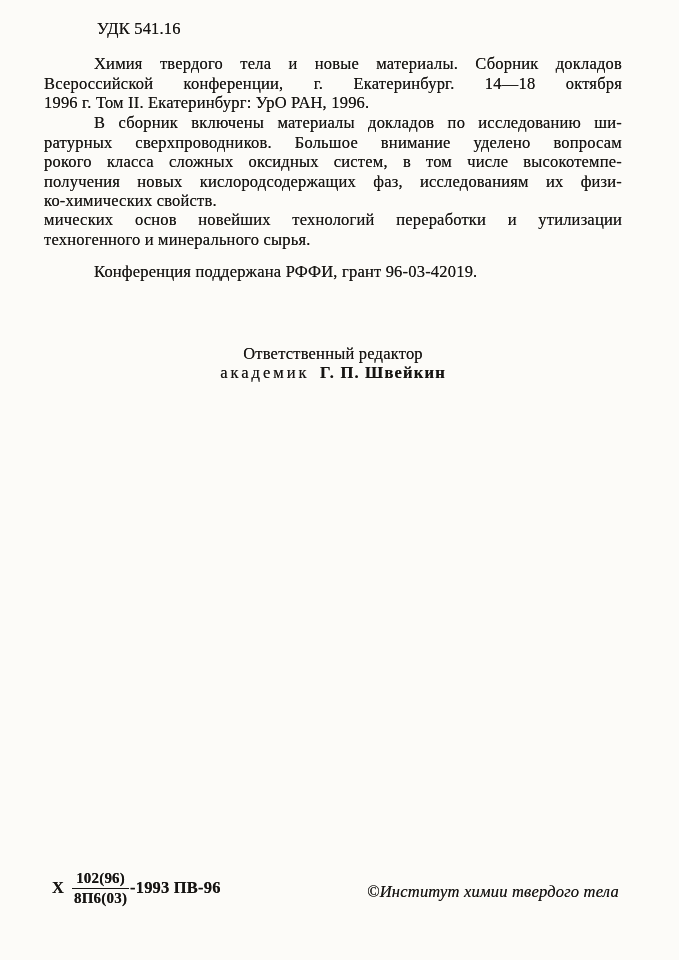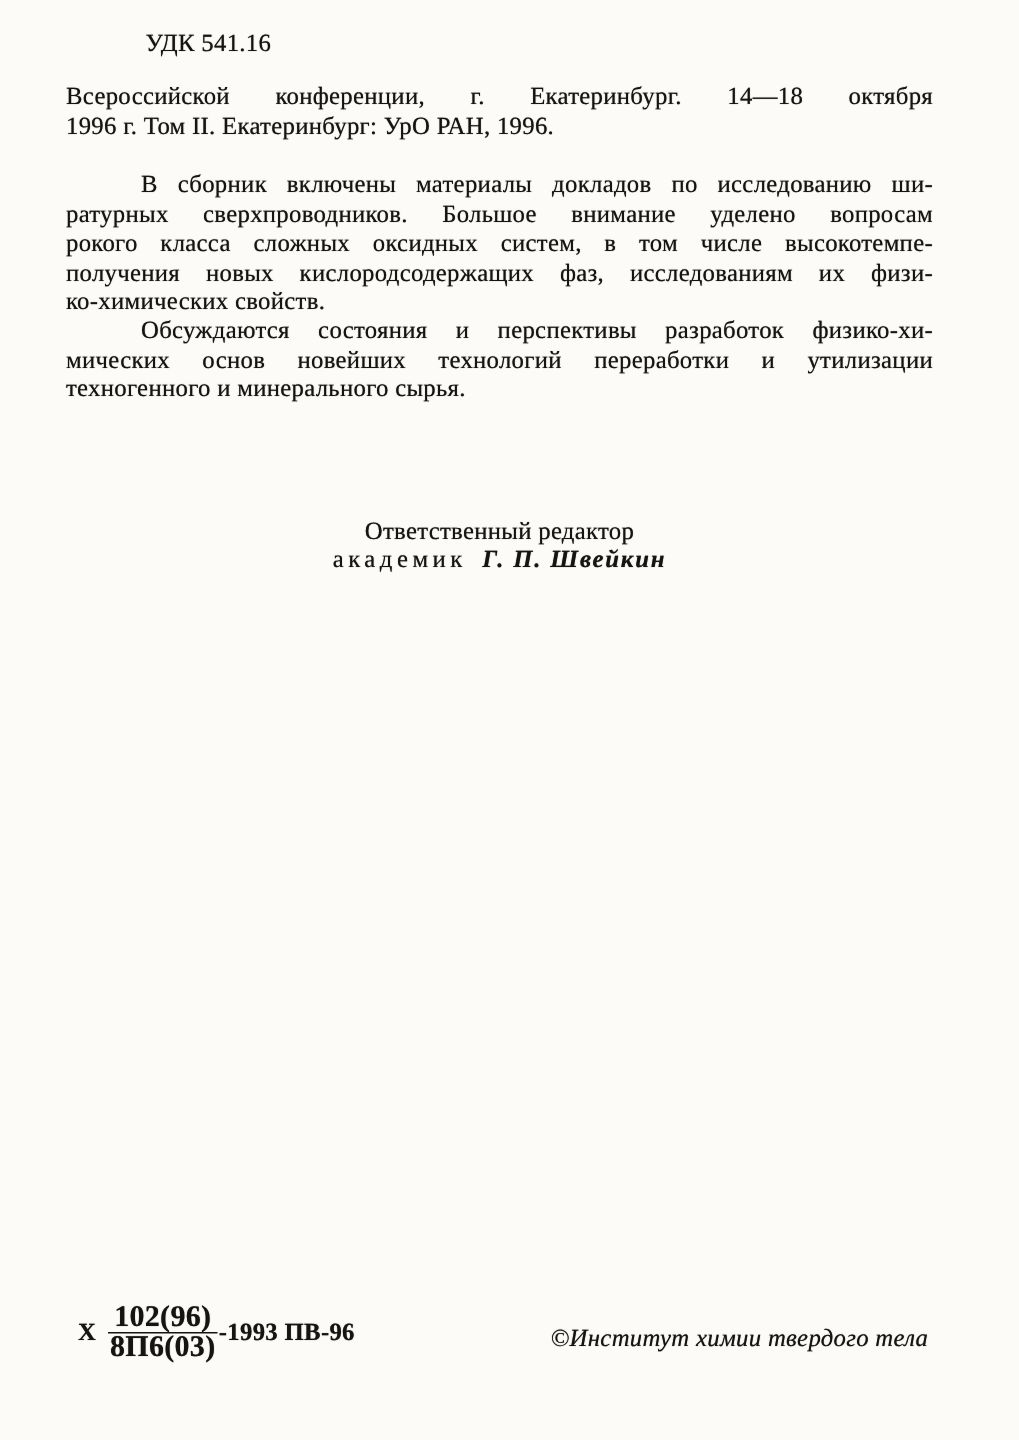--- a/index.html
+++ b/index.html
@@ -29,67 +29,70 @@
   .ind   { padding-left: 50px; }
 
   .udc      { position: absolute; left: 97px; top: 19px; }
   .citation { top: 54px; }
   .abstract1{ top: 113px; }
   .abstract2{ top: 210px; }
   .grant    { top: 262px; }
 
   .editor { top: 344px; text-align: center; line-height: 19px; }
   .editor .rank { letter-spacing: 3px; text-align: right; }
-  .editor .name { font-weight: bold; letter-spacing: 1.2px; margin-left: 6px; font-style: italic; }
+  .editor .name { font-weight: bold; letter-spacing: 1.2px; margin-left: 6px; }
 
   .isbn {
     position: absolute; left: 52px; top: 837px;
     font-weight: bold; line-height: 19px; letter-spacing: 0.3px;
   }
   .catalog {
     position: absolute; left: 52px; top: 870px;
     font-weight: bold;
     display: flex; align-items: center;
   }
   .catalog .prefix { margin-right: 8px; }
   .frac { display: inline-flex; flex-direction: column; text-align: center;
-          font-size: 20px; line-height: 16.5px; }
+          font-size: 15px; line-height: 16.5px; }
   .frac .num { border-bottom: 1.6px solid #161412; padding: 0 4px 1px 4px; }
   .frac .den { padding-top: 1px; }
   .catalog .suffix { margin-left: 1px; }
 
   .copyright { position: absolute; left: 367px; top: 883px; line-height: 18.5px; font-style: italic; }
   .copyright .l2 { padding-left: 22px; }
 </style>
 </head>
 <body>
 
 <div class="page">
 
   <div class="udc">УДК 541.16</div>
 
   <div class="block citation">
+    <div class="jline ind">Химия твердого тела и новые материалы. Сборник докладов</div>
     <div class="jline">Всероссийской конференции, г. Екатеринбург. 14—18 октября</div>
     <div class="lline">1996 г. Том II. Екатеринбург: УрО РАН, 1996.</div>
   </div>
 
   <div class="block abstract1">
     <div class="jline ind">В сборник включены материалы докладов по исследованию ши-</div>
     <div class="jline">ратурных сверхпроводников. Большое внимание уделено вопросам</div>
     <div class="jline">рокого класса сложных оксидных систем, в том числе высокотемпе-</div>
     <div class="jline">получения новых кислородсодержащих фаз, исследованиям их физи-</div>
     <div class="lline">ко-химических свойств.</div>
   </div>
 
   <div class="block abstract2">
-    <div class="jline ind">Обсуждаются состояния и перспективы разработок физико-хи-</div>
     <div class="jline">мических основ новейших технологий переработки и утилизации</div>
     <div class="lline">техногенного и минерального сырья.</div>
   </div>
 
+  <div class="block grant">
+    <div class="lline ind">Конференция поддержана РФФИ, грант 96-03-42019.</div>
+  </div>
 
   <div class="block editor">
     <div>Ответственный редактор</div>
     <div>
       <span class="rank">академик</span>
       <span class="name">Г. П. Швейкин</span>
     </div>
   </div>
 
   <div class="isbn">

